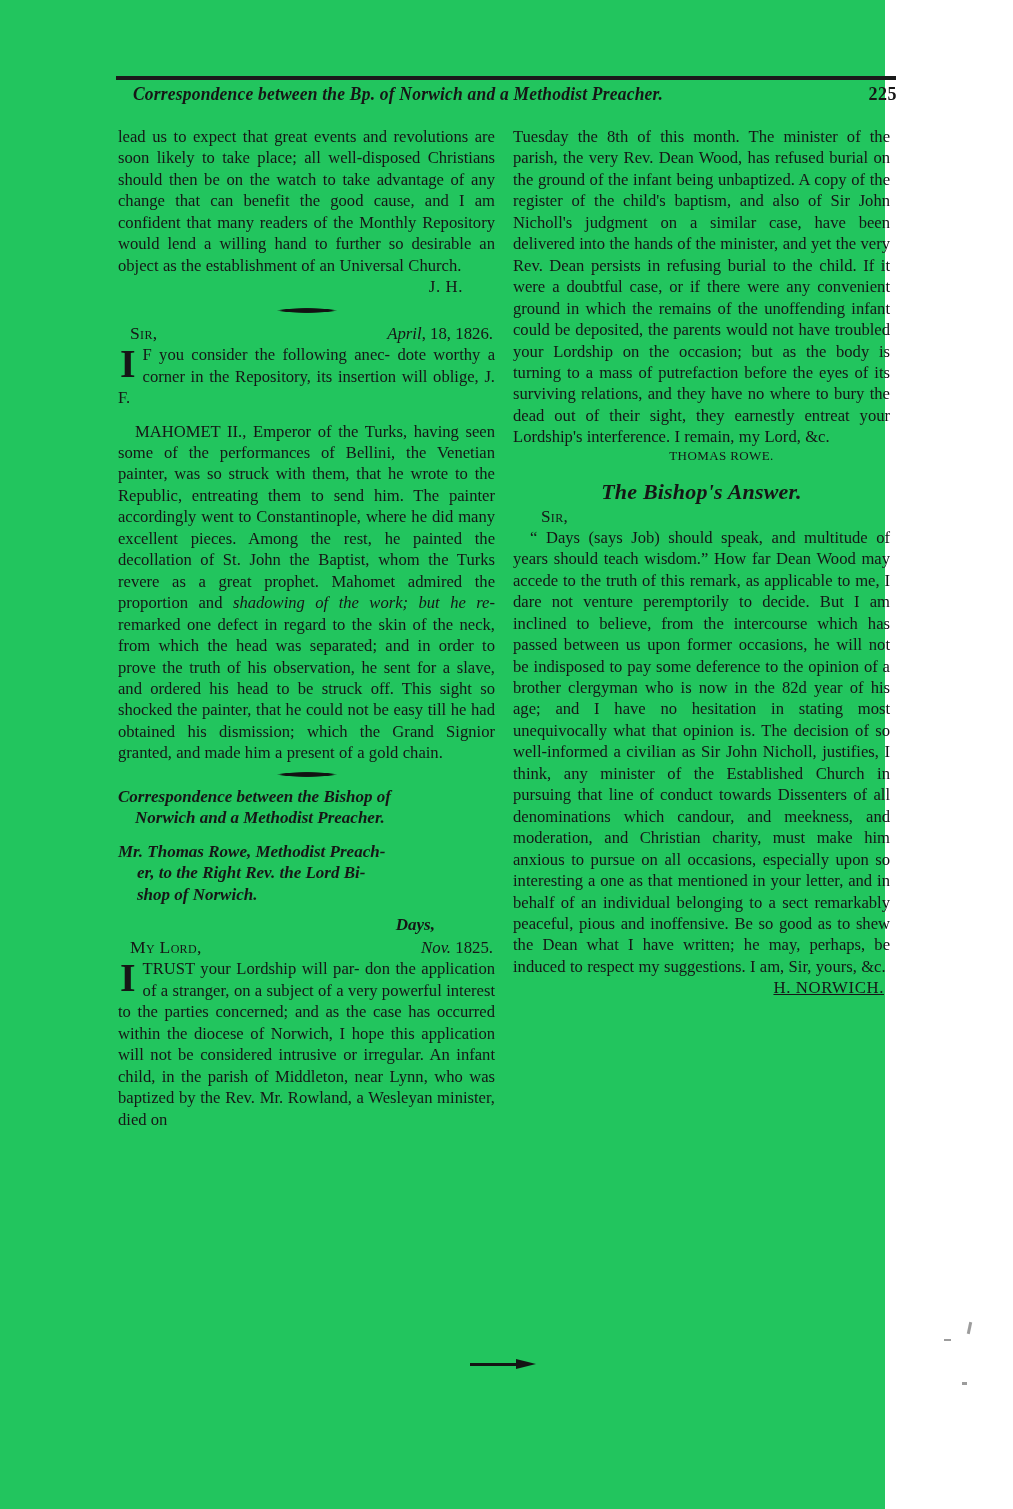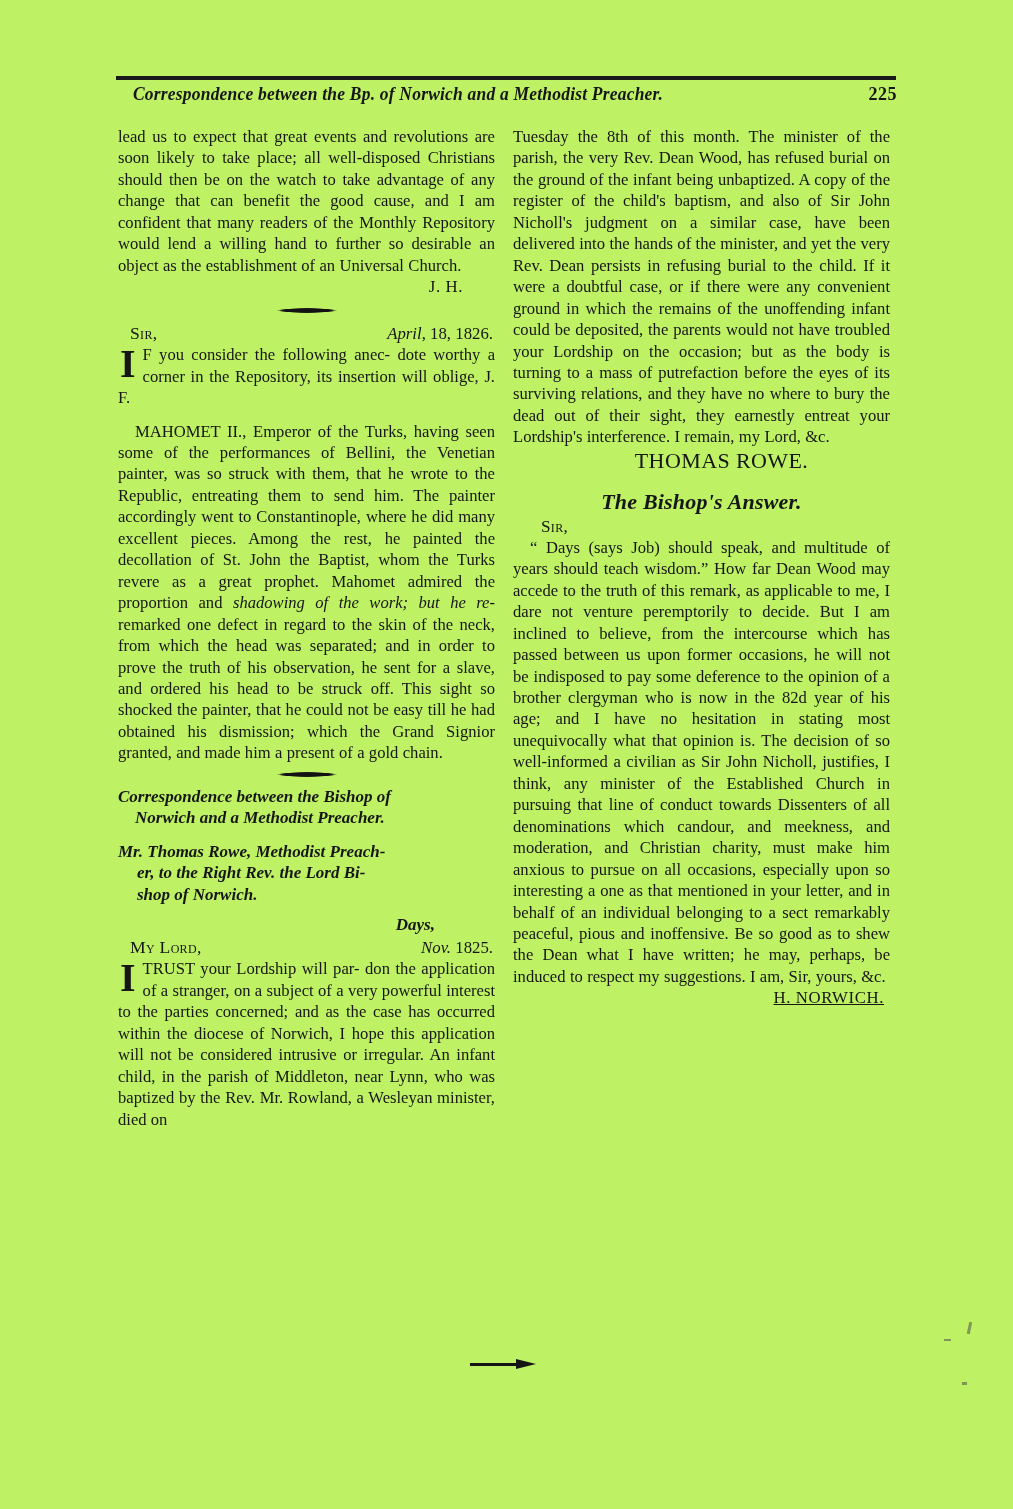--- a/index.html
+++ b/index.html
@@ -13,23 +13,23 @@
     height: 1509px;
     position: relative;
     font-family: "Liberation Serif", "DejaVu Serif", serif;
     color: #161616;
     overflow: hidden;
   }
 
   .page {
     position: absolute;
     left: 0; top: 0;
-    width: 1013px;
+    width: 885px;
     height: 1509px;
-    background: #bef264;
+    background: #22c55e;
   }
 
   
   .head-rule {
     position: absolute;
     left: 116px;
     top: 76px;
     width: 780px;
     height: 4px;
     background: #1a1a1a;
@@ -101,21 +101,21 @@
     text-align: right;
     font-size: 16.8px;
     letter-spacing: 0.6px;
     margin-top: 1px;
     padding-right: 32px;
   }
   .sig-right.tight { padding-right: 6px; text-decoration: underline; }
   .sig-caps {
     display: block;
     text-align: center;
-    font-size: 22px;
+    font-size: 13px;
     letter-spacing: 0.4px;
     margin-top: 0px;
     padding-left: 40px;
   }
 
   
   .orn-wrap {
     width: 100%;
     text-align: center;
     margin: 10px 0 9px 0;

